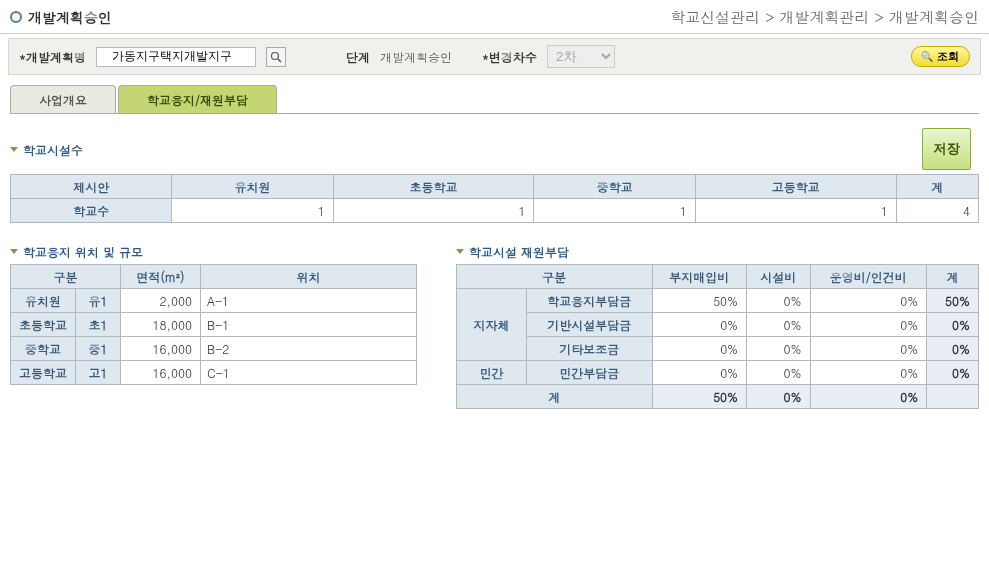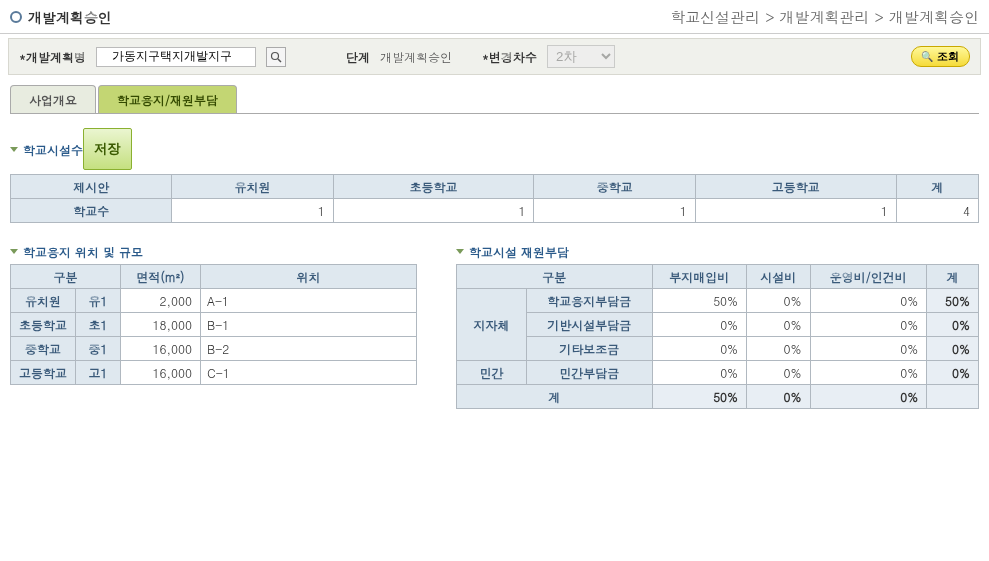--- a/index.html
+++ b/index.html
@@ -91,42 +91,42 @@
       font-size: 10px;
     }
     .spacer { flex: 1; }
     
     .tabs {
       display: flex;
       margin: 10px 10px 0 10px;
       border-bottom: 1px solid #aaa;
     }
     .tab {
-      padding: 5px 18px;
+      padding: 5px 28px;
       border: 1px solid #aaa;
       border-bottom: none;
       background: #e8ece0;
       cursor: pointer;
       margin-right: 2px;
       border-radius: 4px 4px 0 0;
       color: #555;
       font-weight: bold;
     }
     .tab.active {
       background: #c3d673;
       color: #344a00;
     }
     
     .content { padding: 8px 10px; }
     
     .section-header {
       display: flex;
-      justify-content: flex-start;
-      align-items: center;
-      margin: 6px 16px 4px 0;
+      justify-content: space-between;
+      align-items: center;
+      margin: 6px 8px 4px 0;
     }
     .section-title {
       display: flex;
       align-items: center;
       font-weight: bold;
       color: #2a5a8a;
     }
     .section-arrow {
       display: inline-block;
       width: 0; height: 0;

